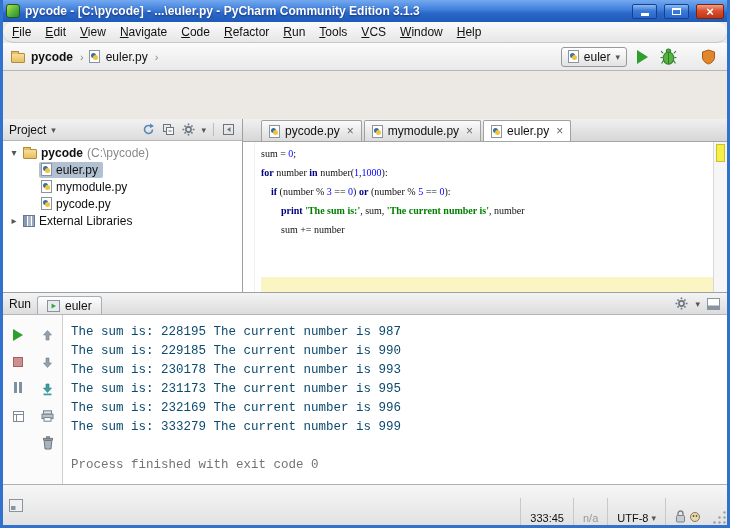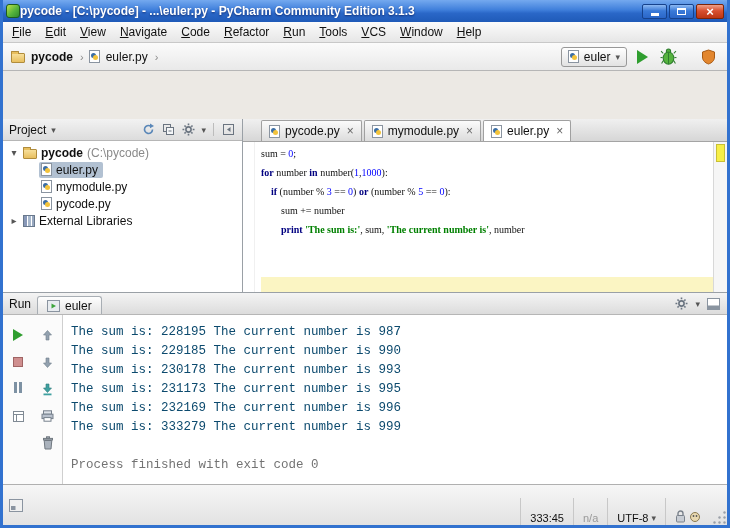--- a/index.html
+++ b/index.html
@@ -4,36 +4,36 @@
 <style>
   html,body{margin:0;padding:0;background:#9a9a9a;}
   *{box-sizing:border-box;}
   .window{
     width:730px;height:528px;position:relative;overflow:hidden;
     display:flex;flex-direction:column;
     border-left:3px solid #3272cf;border-right:3px solid #3272cf;border-bottom:3px solid #3272cf;
     background:#ece9e4;font-family:"Liberation Sans",sans-serif;font-size:12px;color:#111;
   }
   
-  .titlebar{flex:0 0 22px;display:flex;align-items:center;padding:0 3px;
+  .titlebar{flex:0 0 22px;display:flex;align-items:center;gap:5px;padding:0 3px;
     background:linear-gradient(#74a9ef,#3f7fdb 45%,#2a67c8 60%,#1f5ab8);}
   .app-icon{width:14px;height:14px;border-radius:3px;flex:0 0 14px;
     background:linear-gradient(135deg,#bfe24a,#56b43c 55%,#2f8a2f);border:1px solid #1d5c1d;}
   .title-text{flex:1;color:#fff;font-weight:bold;white-space:nowrap;overflow:hidden;
     text-shadow:0 1px 2px rgba(0,0,50,.55);}
   .win-btn{width:25px;height:15px;margin-left:2px;border:1px solid #16428c;border-radius:2px;
     display:flex;align-items:center;justify-content:center;
     background:linear-gradient(#8db9f2,#3a7ad8 45%,#2a66c8);}
   .win-btn.close{width:28px;background:linear-gradient(#f0a088,#d85030 45%,#bc3614);border-color:#7c2408;
     color:#fff;font-weight:bold;font-size:13px;line-height:1;}
   .glyph-min{width:8px;height:3px;background:#fff;margin-top:6px;}
   .glyph-max{width:9px;height:7px;border:1px solid #fff;border-top-width:2px;}
   
   .menubar{flex:0 0 21px;display:flex;align-items:center;padding-left:2px;
-    background:linear-gradient(#fbfbfb,#e6e6e6);border-bottom:1px solid #c8c8c8;}
+    background:linear-gradient(#fbfbfb,#e6e6e6);border-bottom:1px solid #c8c8c8;border-radius:10px;}
   .menu-item{display:inline-block;padding:2px 7px 3px;}
   .menu-item::first-letter{text-decoration:underline;}
   
   .toolbar{flex:0 0 28px;display:flex;align-items:center;gap:4px;padding:0 8px;
     background:linear-gradient(#fbfbfb,#e9e9e9);border-bottom:1px solid #b6b6b6;}
   .crumb{padding:1px 2px;}
   .crumb.bold{font-weight:bold;}
   .crumb-sep{color:#8a8a8a;font-size:11px;padding:0 1px;}
   .folder-icon{width:14px;height:10px;position:relative;display:inline-block;flex:0 0 14px;
     background:linear-gradient(#f7df9a,#e8bf5e);border:1px solid #b08c3c;border-radius:1px;margin-top:2px;}
@@ -270,22 +270,22 @@
             <span>euler.py</span>
             <span class="tab-close">×</span>
           </div>
         </div>
       <div class="editor-body">
         <div class="gutter"></div>
         <div class="code">
             <div class="code-line"><span>sum = </span><span class="tok-num">0</span><span>;</span></div>
             <div class="code-line"><span class="tok-kw">for</span><span> number </span><span class="tok-kw">in</span><span> number(</span><span class="tok-num">1</span><span>,</span><span class="tok-num">1000</span><span>):</span></div>
             <div class="code-line"><span>    </span><span class="tok-kw">if</span><span> (number % </span><span class="tok-num">3</span><span> == </span><span class="tok-num">0</span><span>) </span><span class="tok-kw">or</span><span> (number % </span><span class="tok-num">5</span><span> == </span><span class="tok-num">0</span><span>):</span></div>
+            <div class="code-line"><span>        </span><span class="tok-kw">print</span><span> </span><span class="tok-str">'The sum is:'</span><span>, sum, </span><span class="tok-str">'The current number is'</span><span>, number</span></div>
             <div class="code-line"><span>        sum += number</span></div>
-            <div class="code-line"><span>        </span><span class="tok-kw">print</span><span> </span><span class="tok-str">'The sum is:'</span><span>, sum, </span><span class="tok-str">'The current number is'</span><span>, number</span></div>
             <div class="code-line"></div>
             <div class="code-line"></div>
             <div class="code-line caret-line"></div>
             <div class="code-line"></div>
             <div class="code-line"></div>
             <div class="code-line"></div>
           </div>
         <div class="stripe">
           <div class="stripe-marker"></div>
         </div>

